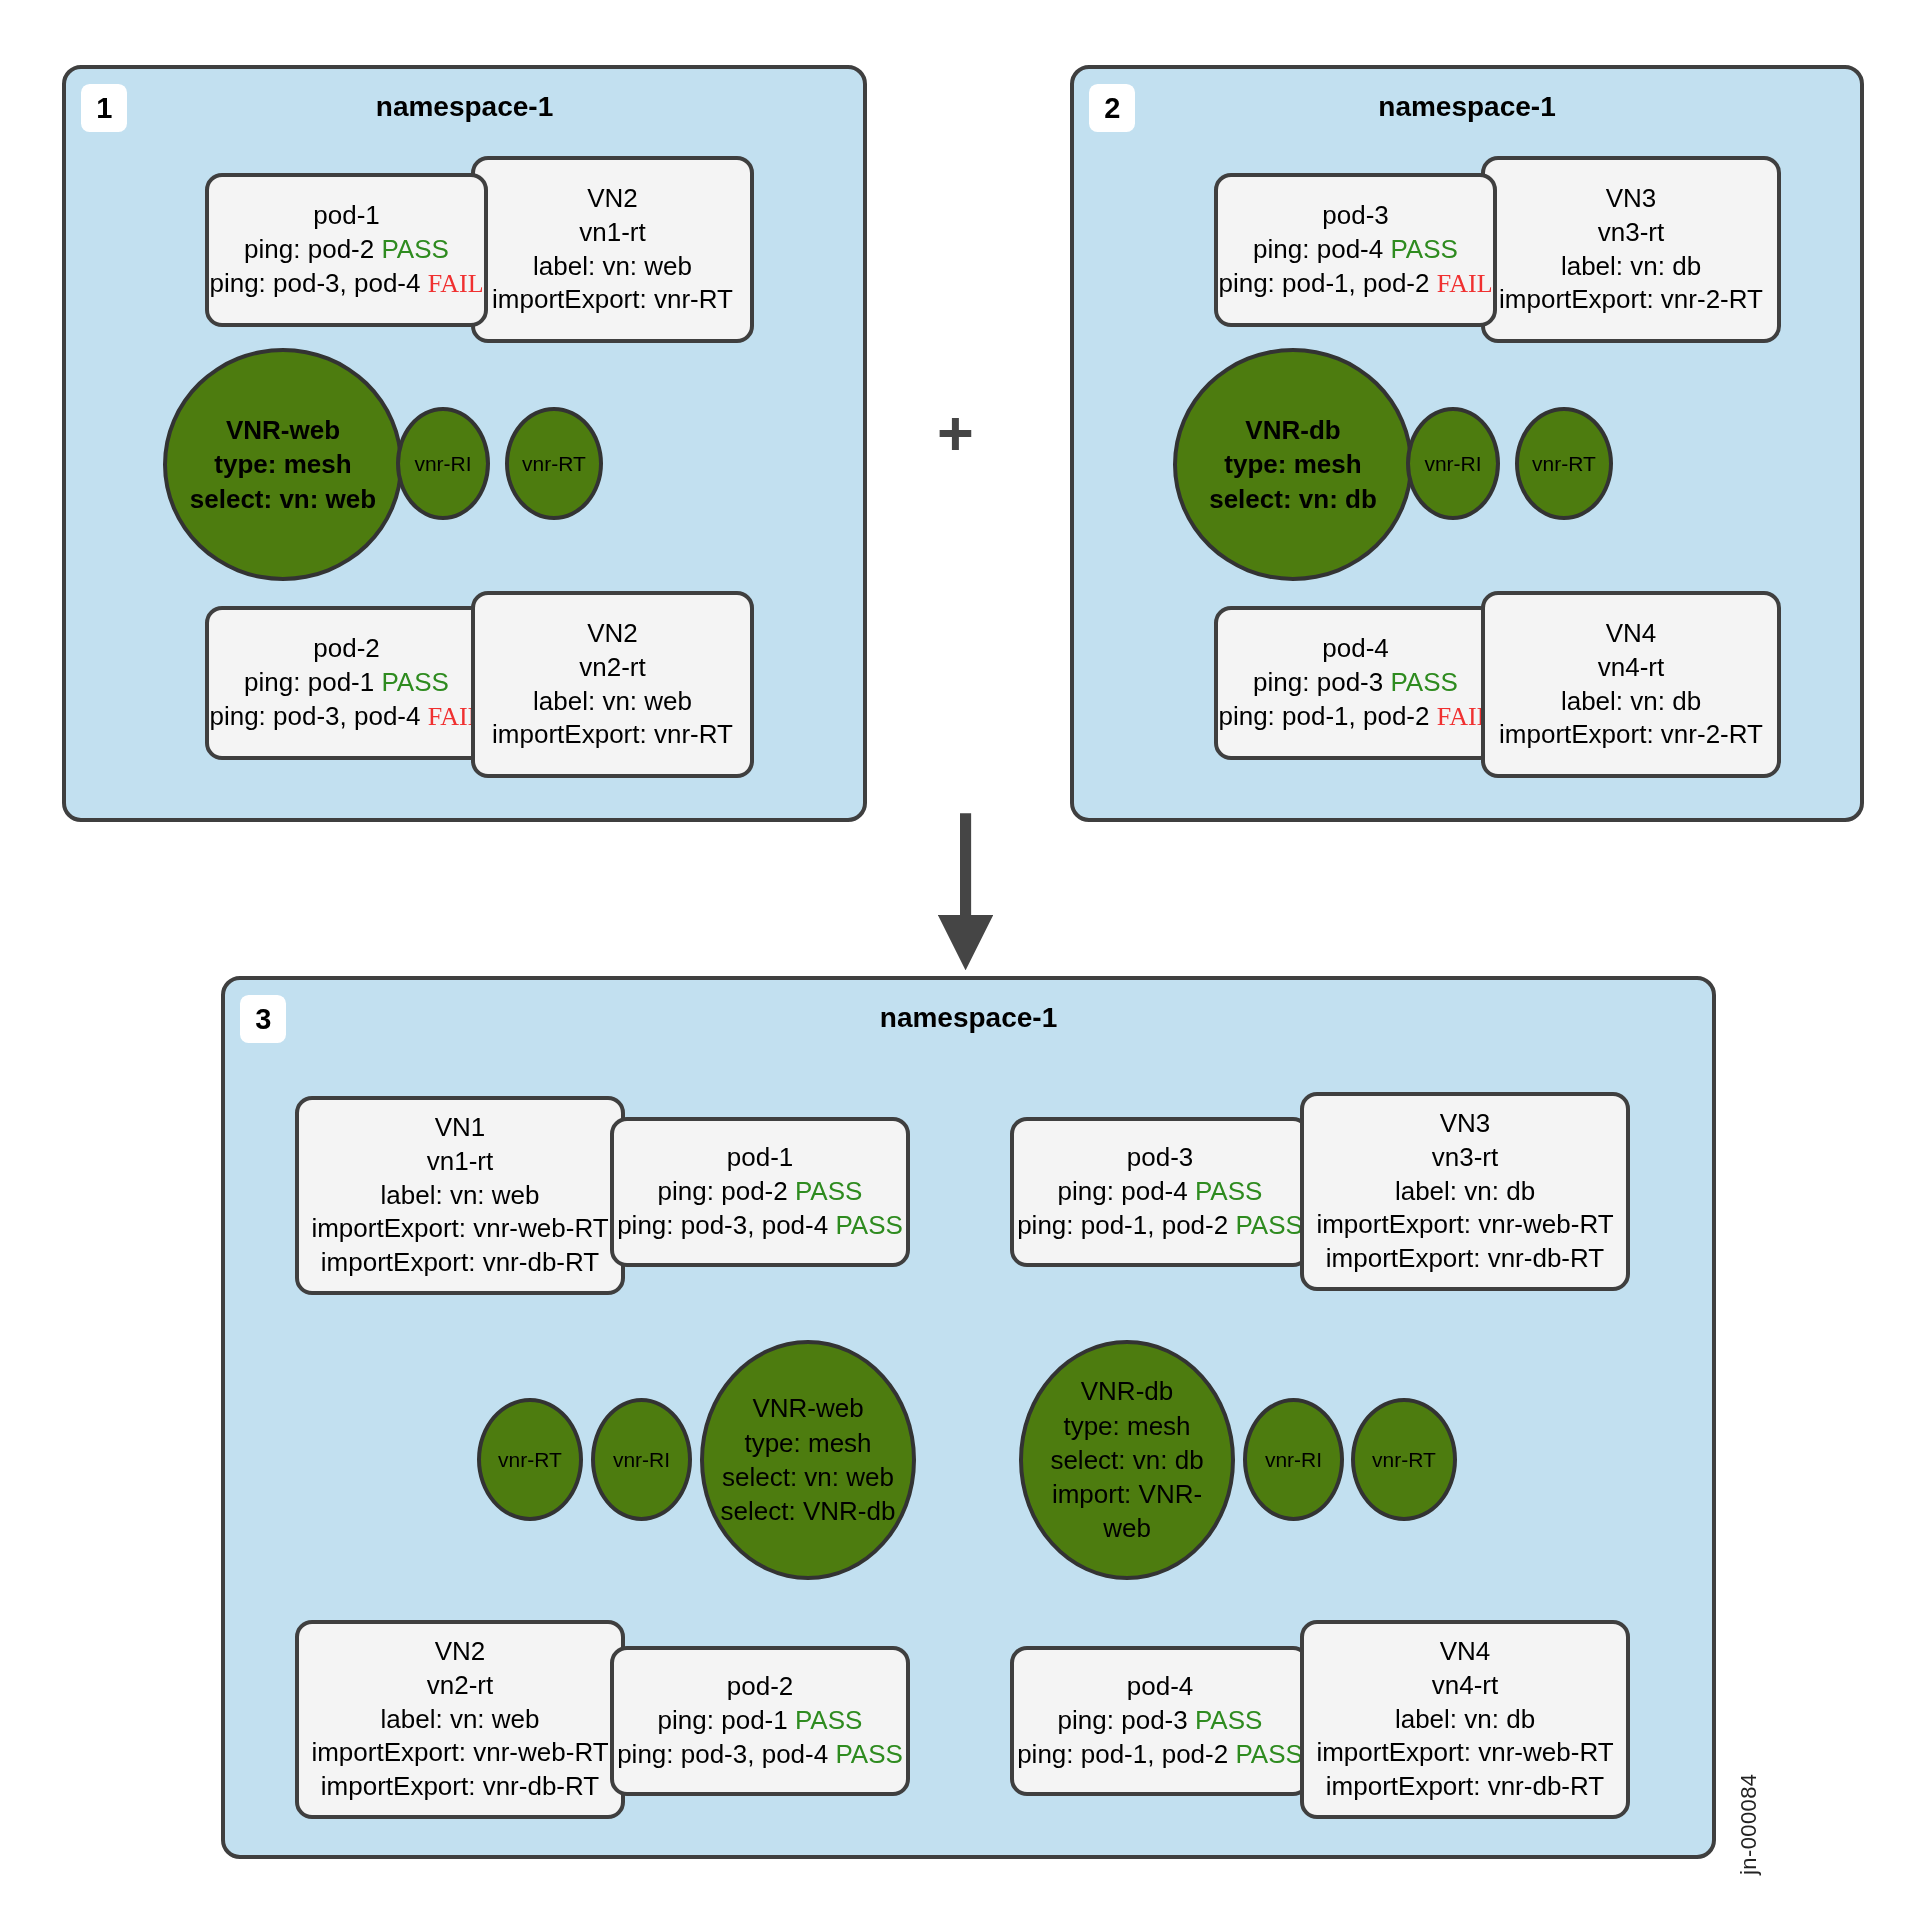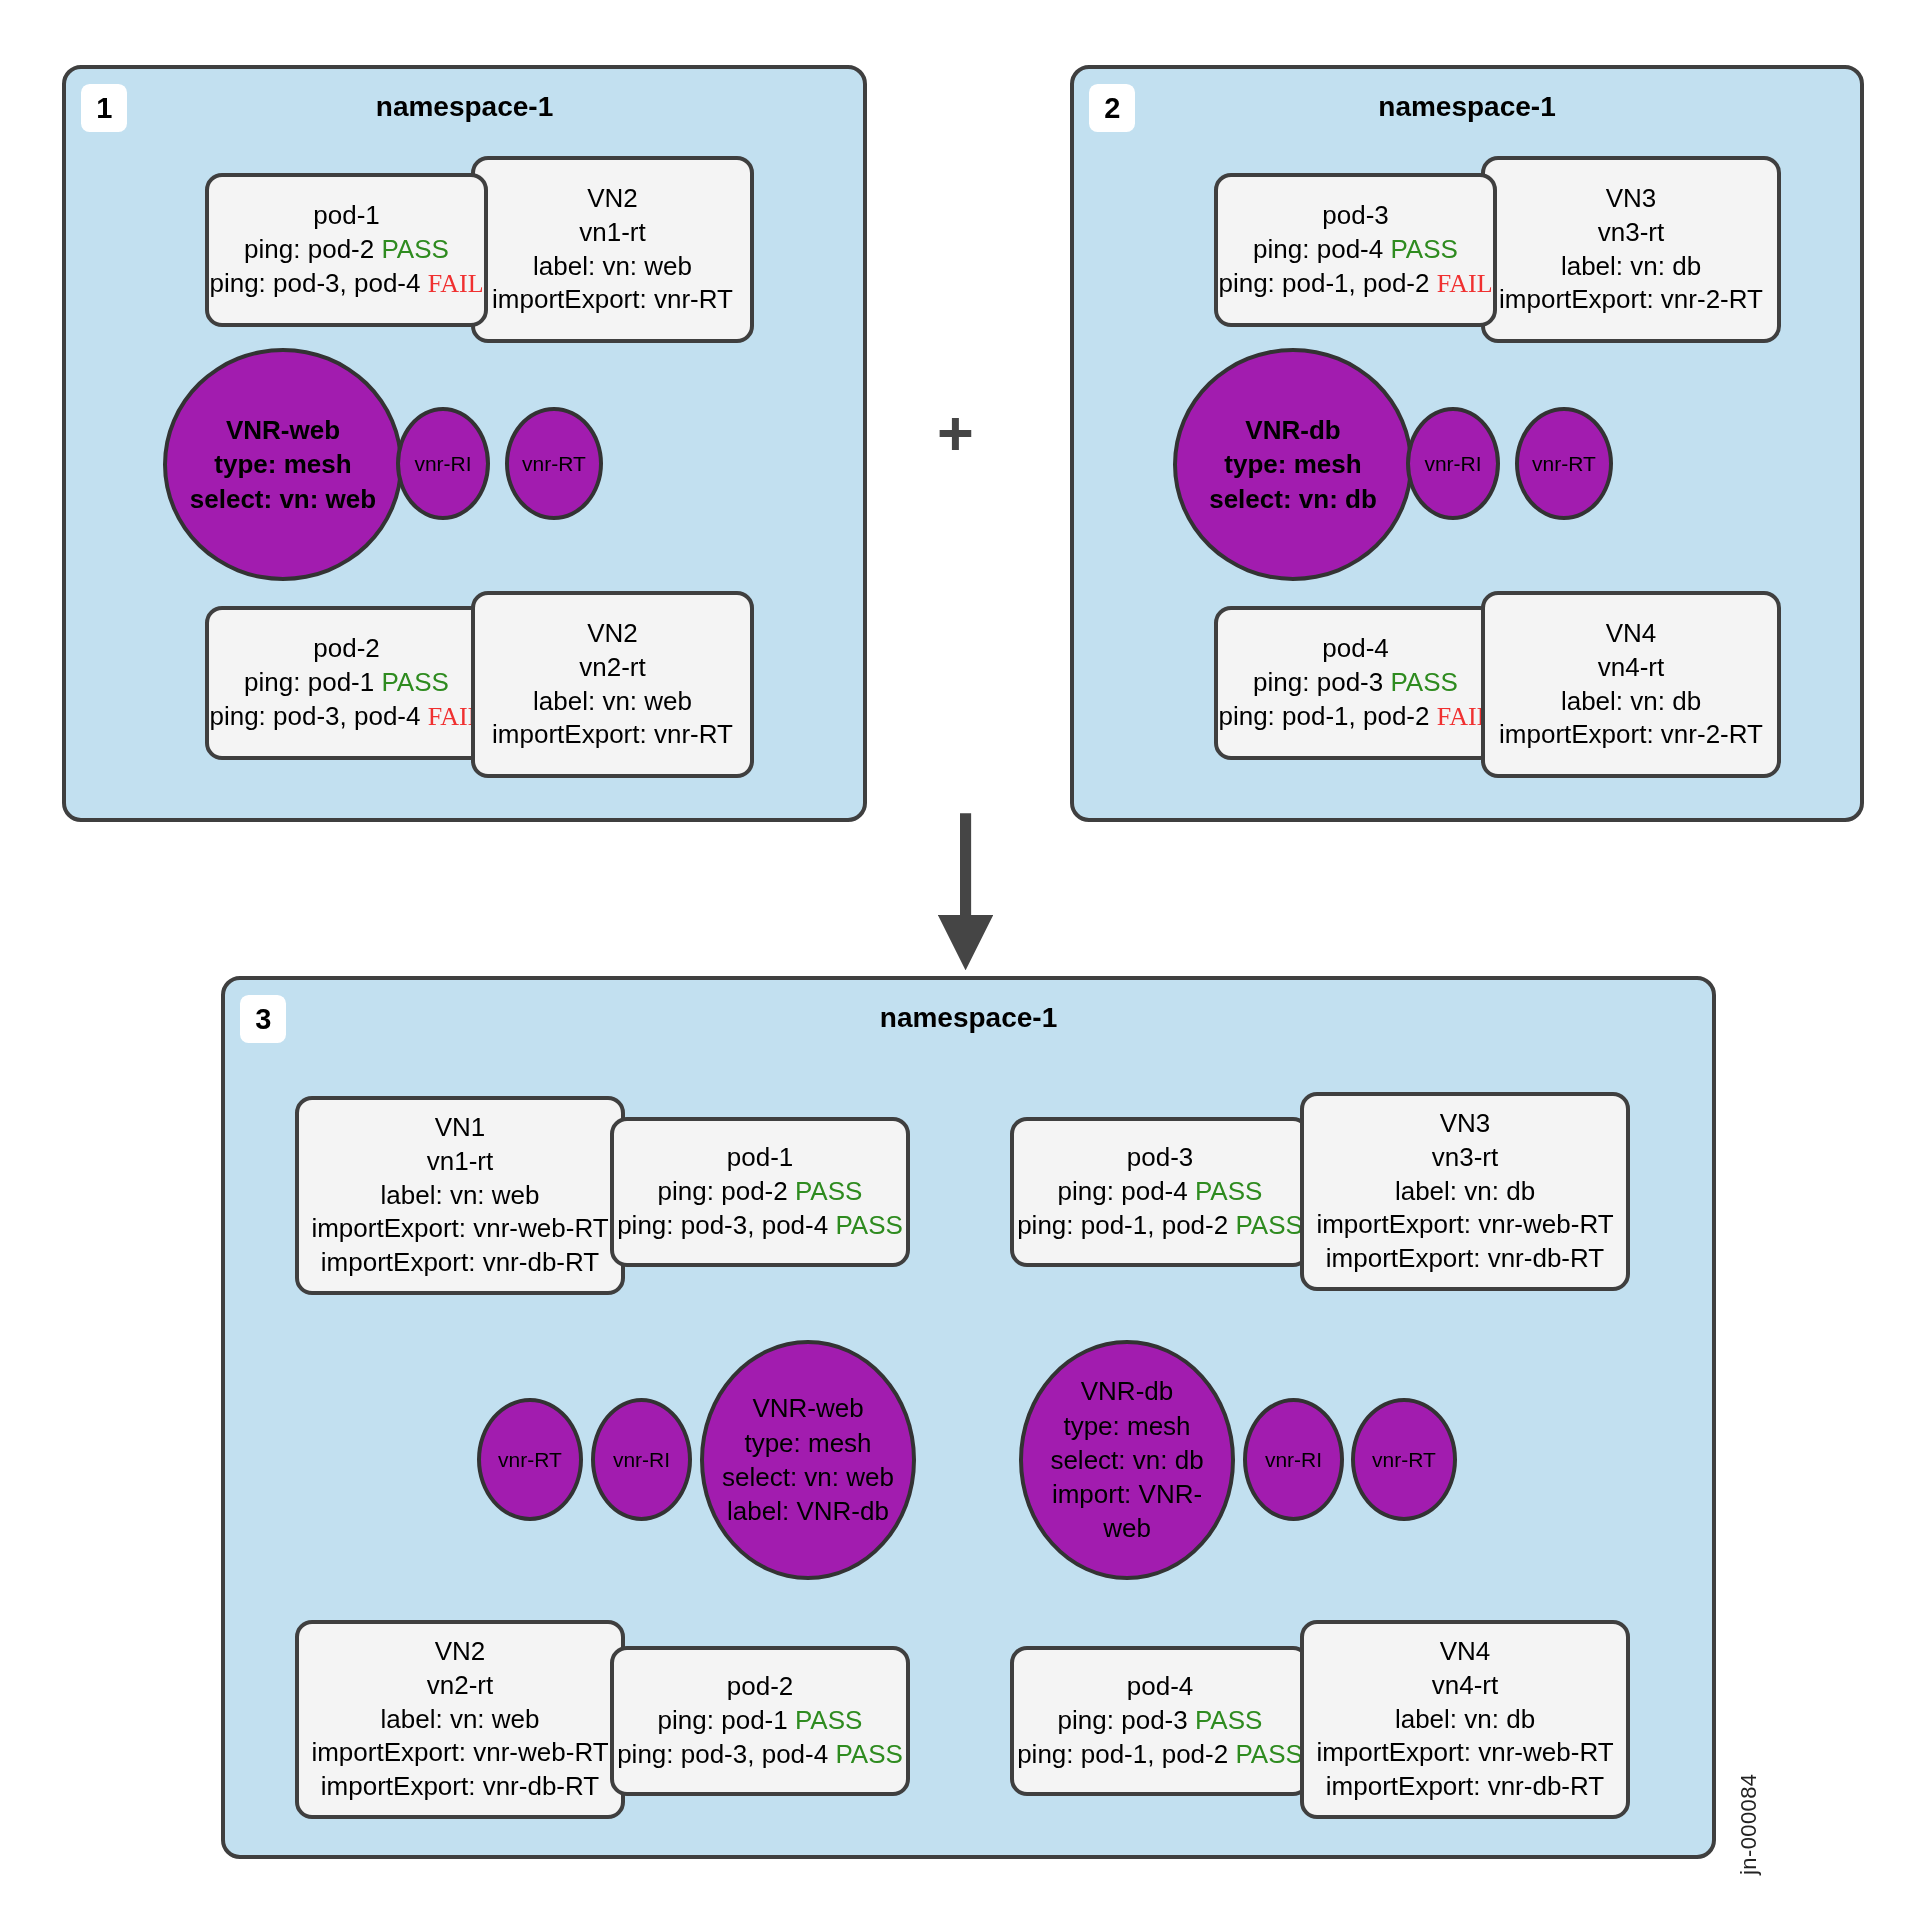--- a/index.html
+++ b/index.html
@@ -77,21 +77,21 @@
     color: #000;
     padding: 5.1px 10.3px;
   }
   .nbox .ln { white-space: nowrap; }
   .pass { color: #2e8b1f; margin-top: 37px; }
   .fail { color: #f03030; font-family: Liberation Serif, serif; }
 
   
   .ell {
     position: absolute;
-    background: #a21caf;
+    background: #4d7c0f;
     border: 4.3px solid #333333;
     border-radius: 50%;
     box-sizing: border-box;
     display: flex;
     flex-direction: column;
     align-items: center;
     justify-content: center;
     text-align: center;
     font-size: 26px;
     line-height: 1.32;
@@ -311,21 +311,21 @@
   </div>
 
   <div class="ell small" style="left:591px; top:1398px; width:101px; height:123px;">
     <div class="ln">vnr-RI</div>
   </div>
 
   <div class="ell" style="left:700px; top:1340px; width:216px; height:240px;">
     <div class="ln">VNR-web</div>
     <div class="ln">type: mesh</div>
     <div class="ln">select: vn: web</div>
-    <div class="ln">label: VNR-db</div>
+    <div class="ln">select: VNR-db</div>
   </div>
 
   <div class="ell wrap" style="left:1019px; top:1340px; width:216px; height:240px; padding:0 19px; box-sizing:border-box;">
     <div class="ln">VNR-db</div>
     <div class="ln">type: mesh</div>
     <div class="ln">select: vn: db</div>
     <div class="ln">import: VNR-web</div>
   </div>
 
   <div class="ell small" style="left:1243px; top:1398px; width:101px; height:123px;">

